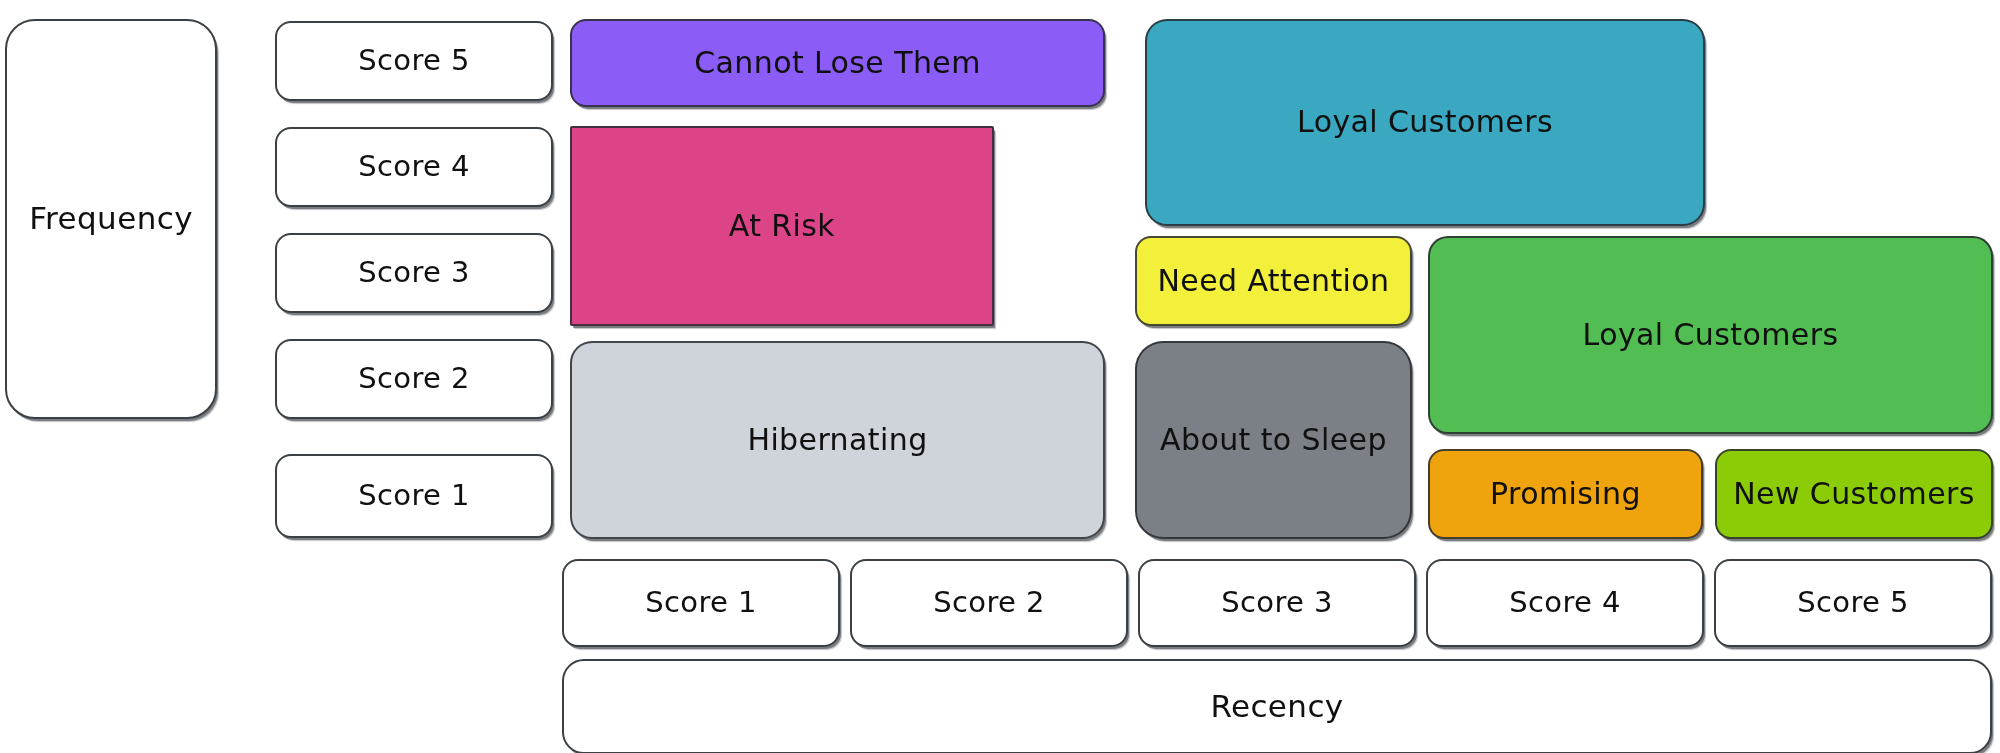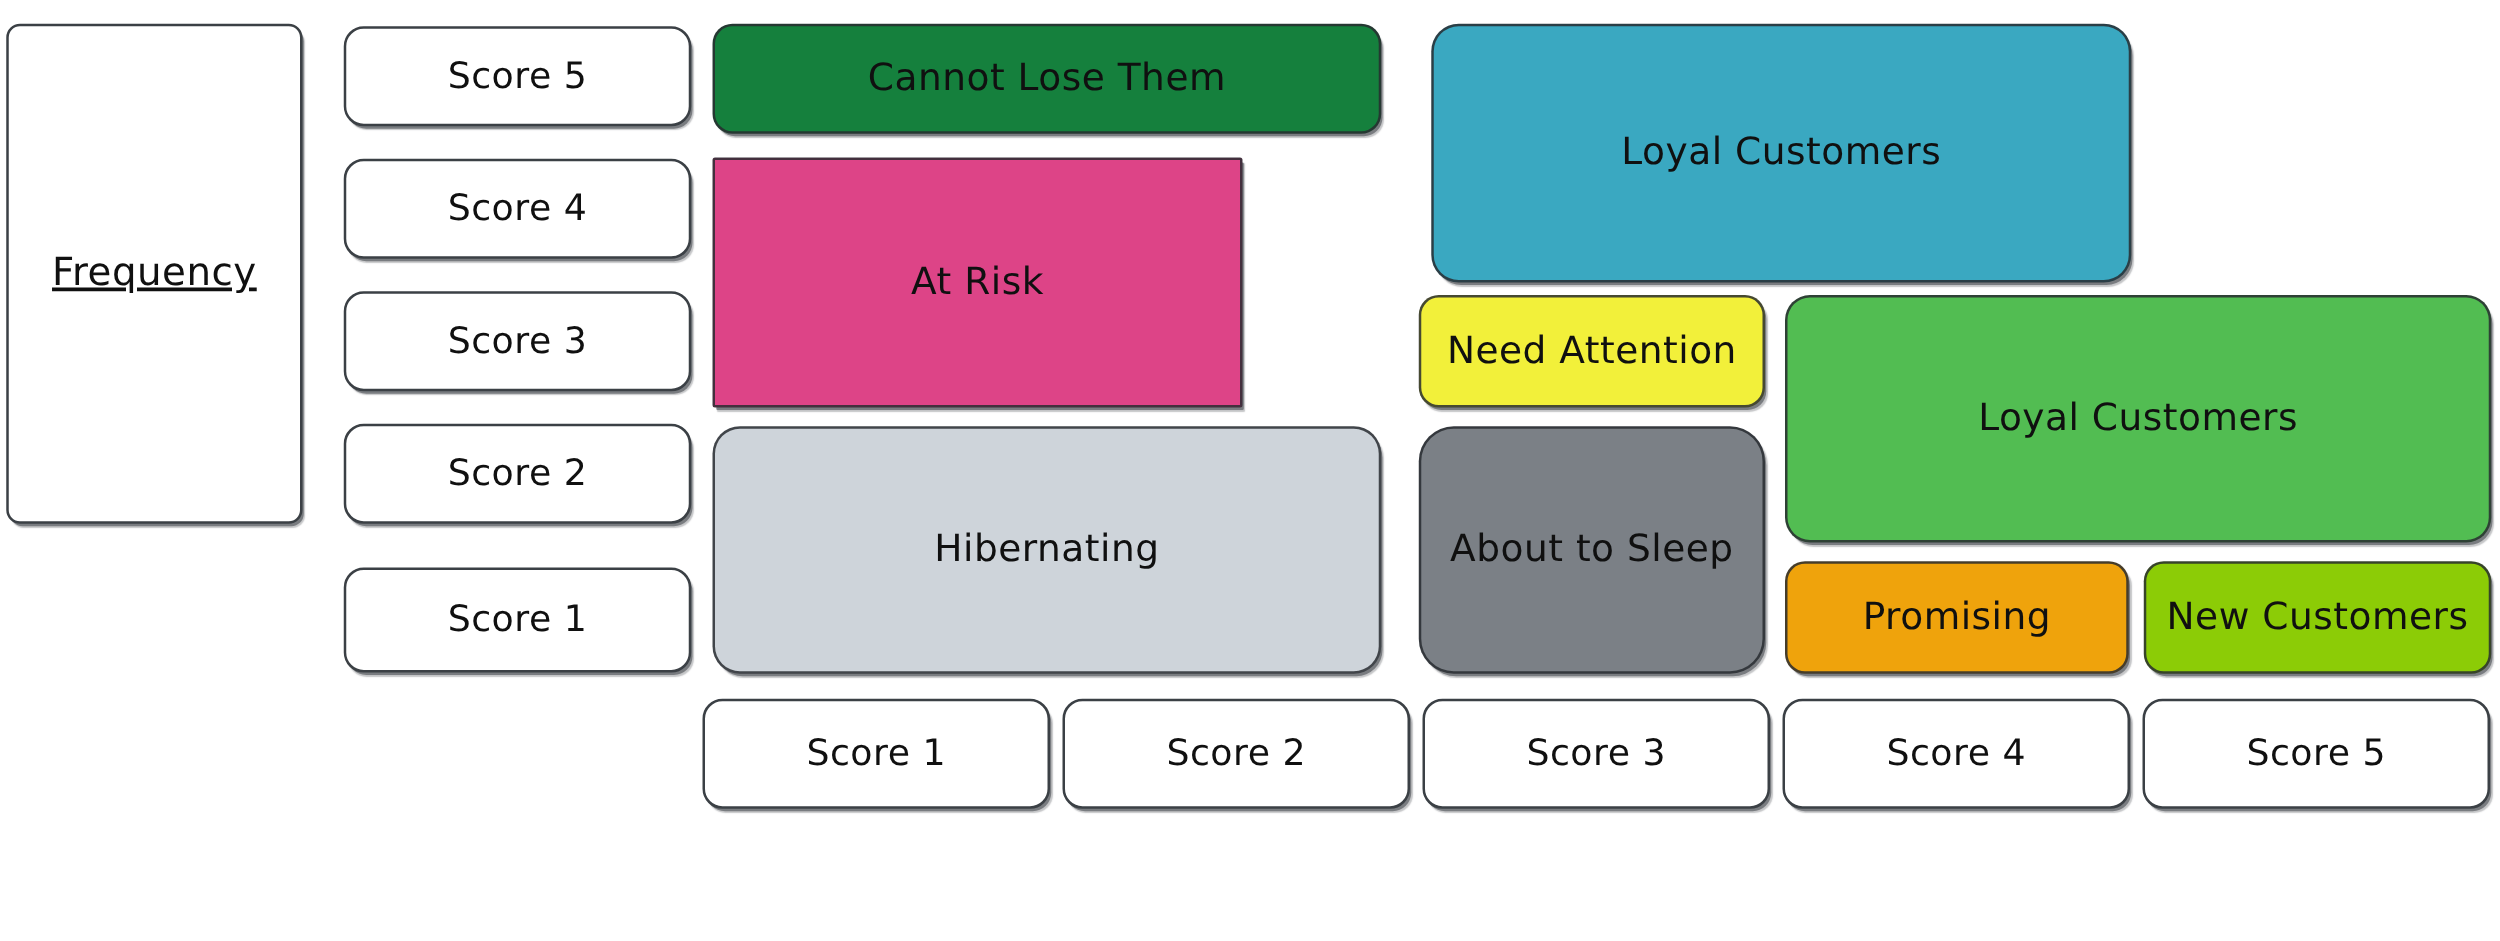--- a/index.html
+++ b/index.html
@@ -70,21 +70,21 @@
 
   .score-label {
     font-size: 29px;
   }
 </style>
 </head>
 <body>
 
 <div id="canvas">
 
-  <div class="box frame axis-title" style="left:5px; top:8px; width:237px; height:400px; border-radius:11px;text-decoration:underline;">
+  <div class="box frame axis-title" style="left:5px; top:8px; width:212px; height:400px; border-radius:30px;">
     <span class="label">Frequency</span>
   </div>
 
   <div class="box frame score-label" style="left:275px; top:10px; width:278px; height:80px;">
     <span class="label">Score 5</span>
   </div>
 
   <div class="box frame score-label" style="left:275px; top:116px; width:278px; height:80px;">
     <span class="label">Score 4</span>
   </div>
@@ -94,21 +94,21 @@
   </div>
 
   <div class="box frame score-label" style="left:275px; top:328px; width:278px; height:80px;">
     <span class="label">Score 2</span>
   </div>
 
   <div class="box frame score-label" style="left:275px; top:443px; width:278px; height:84px;">
     <span class="label">Score 1</span>
   </div>
 
-  <div class="box seg seg-label" style="left:570px; top:8px; width:535px; height:88px; background:#15803d;">
+  <div class="box seg seg-label" style="left:570px; top:8px; width:535px; height:88px; background:#8b5cf6;">
     <span class="label">Cannot Lose Them</span>
   </div>
 
   <div class="box seg seg-label" style="left:570px; top:115px; width:424px; height:200px; background:#dd4487; border-radius:2px;text-align:right;">
     <span class="label">At Risk</span>
   </div>
 
   <div class="box seg seg-label" style="left:570px; top:330px; width:535px; height:198px; background:#ced4da; border-radius:22px;">
     <span class="label">Hibernating</span>
   </div>
@@ -151,14 +151,17 @@
   </div>
 
   <div class="box frame score-label" style="left:1426px; top:548px; width:278px; height:88px;">
     <span class="label">Score 4</span>
   </div>
 
   <div class="box frame score-label" style="left:1714px; top:548px; width:278px; height:88px;">
     <span class="label">Score 5</span>
   </div>
 
+  <div class="box frame axis-title" style="left:562px; top:648px; width:1430px; height:95px; border-radius:22px;">
+    <span class="label">Recency</span>
+  </div>
 
 </div>
 
 </body></html>

